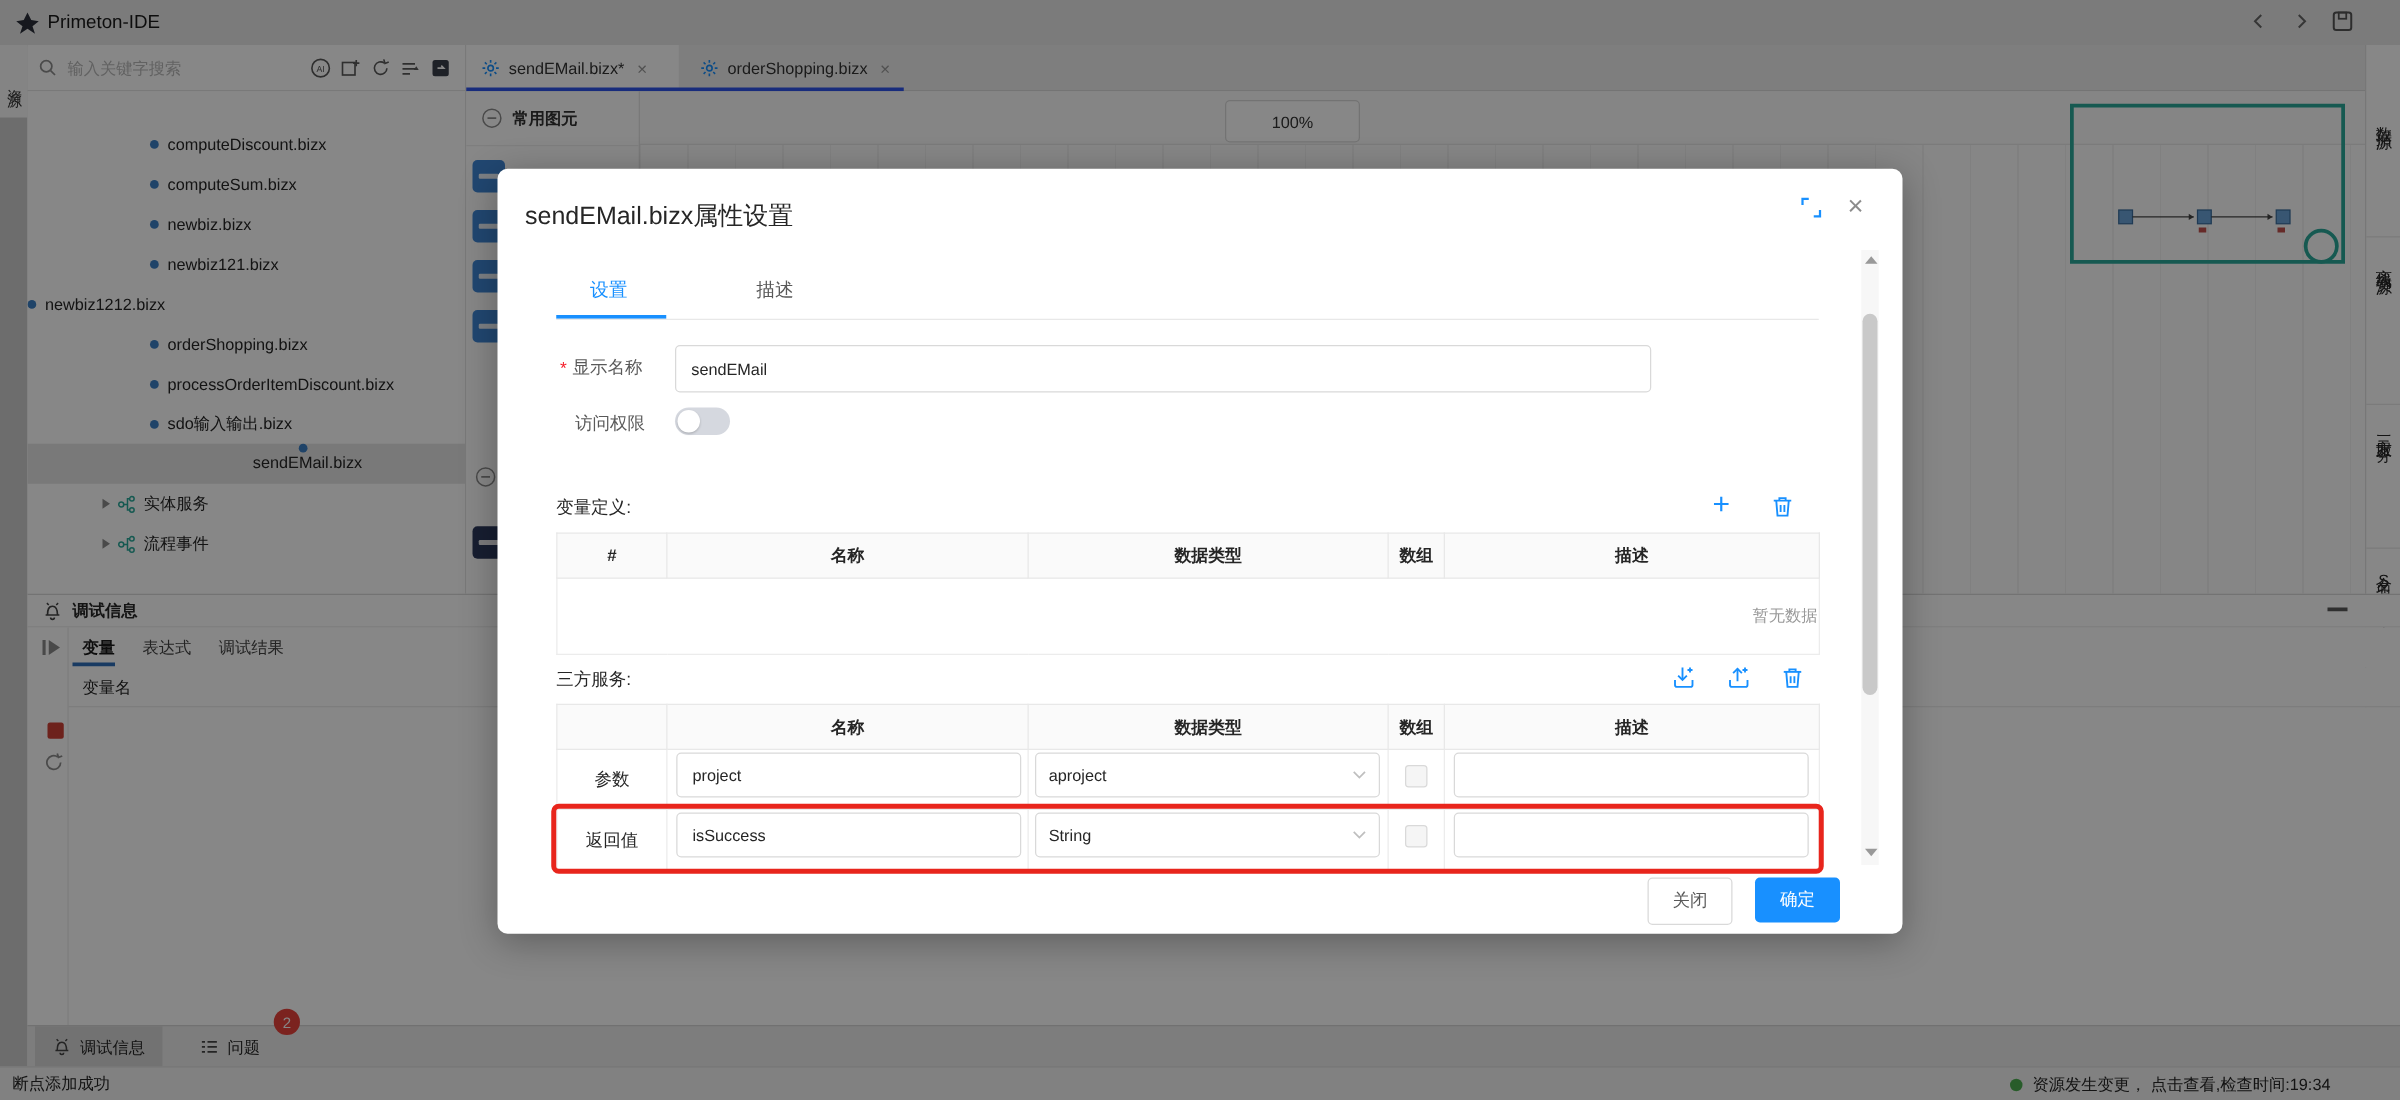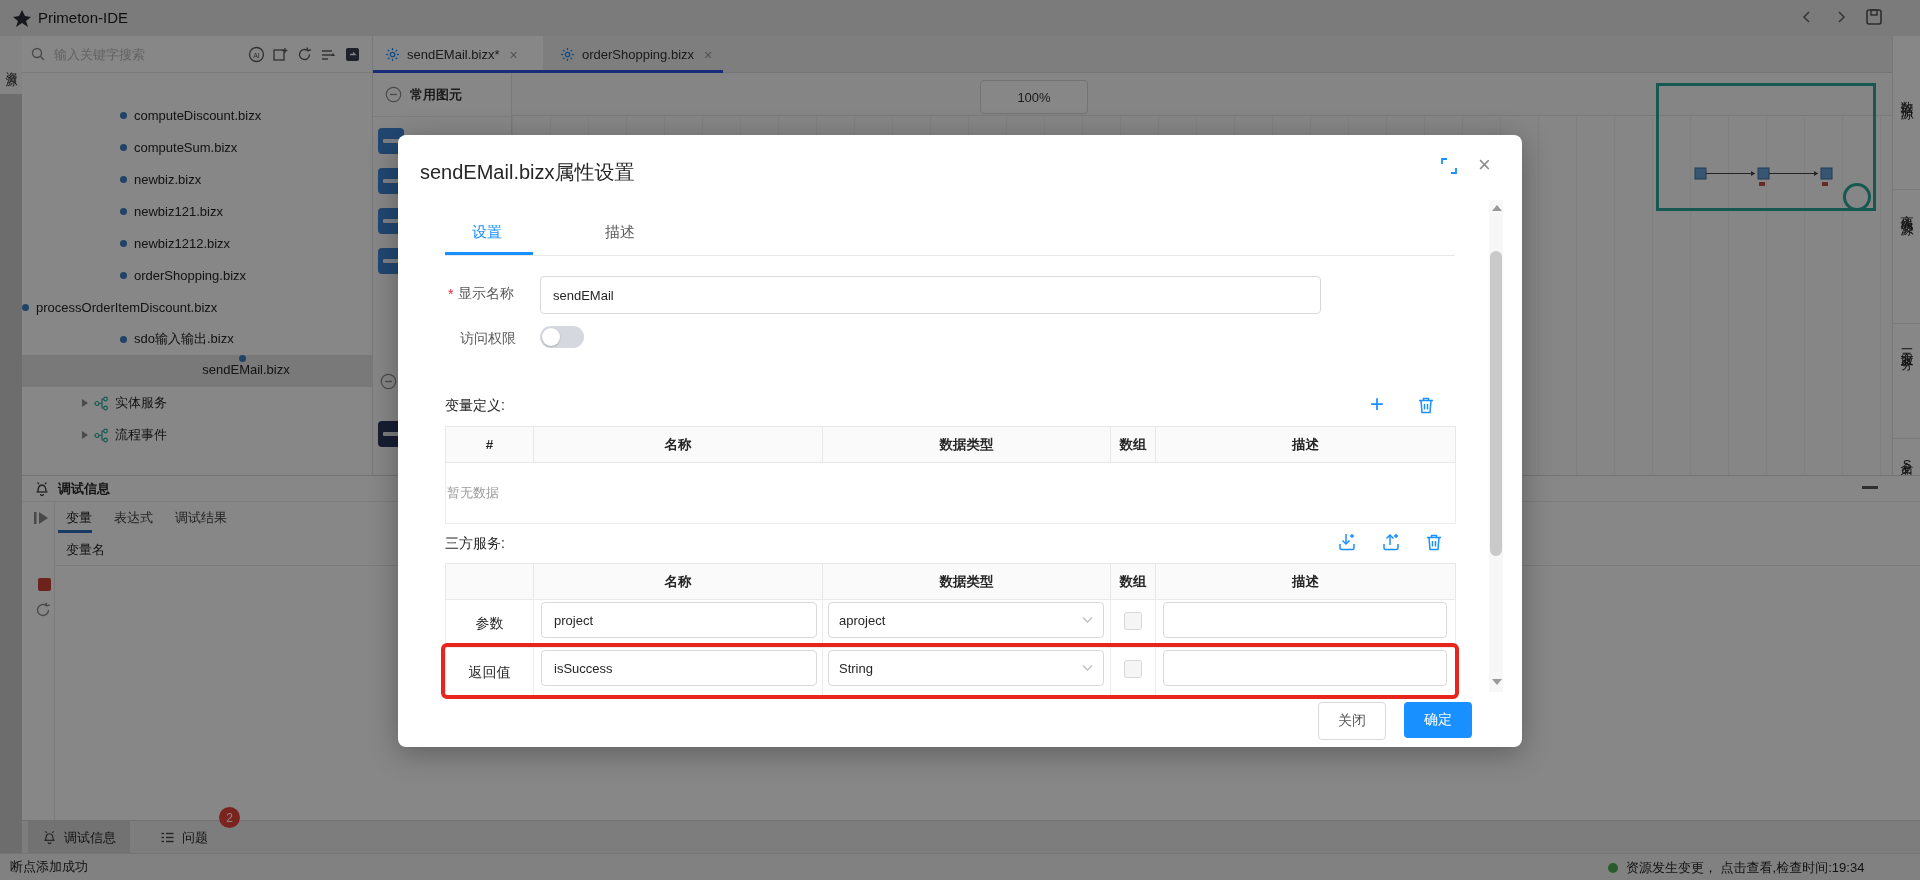--- a/index.html
+++ b/index.html
@@ -69,21 +69,21 @@
   #mtabline{left:47px;top:120px;width:1010px;height:1px;background:#e8e8e8;}
   #mtabund{left:47px;top:117px;width:88px;height:3px;background:#1890ff;}
   .flabel{font-size:14px;color:#595959;}
   .minput{position:absolute;border:1px solid #d9d9d9;border-radius:4px;font-size:13px;color:#262626;padding:0 12px;box-sizing:border-box;outline:none;background:#fff;font-family:"Liberation Sans",sans-serif;}
   #toggle{left:142px;top:191px;width:44px;height:22px;border-radius:11px;background:#d5d8df;}
   #toggle .knob{position:absolute;left:2px;top:2px;width:18px;height:18px;border-radius:50%;background:#fff;box-shadow:0 1px 2px rgba(0,0,0,.2);}
   .seclabel{font-size:14px;color:#262626;}
   table.mtbl{border-collapse:collapse;table-layout:fixed;width:1010px;}
   table.mtbl th{background:#fafafa;border:1px solid #e8e8e8;font-size:13.5px;color:#262626;font-weight:bold;height:33px;}
   table.mtbl td{border:1px solid #ececec;}
-  .emptycell{height:58px;text-align:left;color:#999;font-size:13px;border:1px solid #e8e8e8;}
+  .emptycell{height:58px;text-align:right;color:#999;font-size:13px;border:1px solid #e8e8e8;}
   .kind{font-size:14px;color:#262626;text-align:center;}
   .msel{position:absolute;border:1px solid #d9d9d9;border-radius:4px;display:flex;align-items:center;justify-content:space-between;padding:0 10px;font-size:13px;color:#262626;box-sizing:border-box;background:#fff;}
   .cbx{position:absolute;width:16px;height:16px;border:1px solid #d9d9d9;border-radius:3px;background:#f5f5f5;}
   #redrect{left:43px;top:508px;width:1018px;height:56px;border:4px solid #e8251c;border-radius:6px;box-sizing:border-box;pointer-events:none;z-index:5;}
   #sbtrack{left:1091px;top:65px;width:14px;height:492px;background:#f7f7f7;}
   #sbthumb{left:1092px;top:116px;width:12px;height:305px;background:#c9c9c9;border-radius:6px;}
   .sbarrow{position:absolute;left:1094px;width:0;height:0;border-left:5px solid transparent;border-right:5px solid transparent;}
   #btnclose{left:920px;top:567px;width:66px;height:36px;background:#fff;border:1px solid #d9d9d9;border-radius:4px;font-size:14px;color:#595959;display:flex;align-items:center;justify-content:center;}
   #btnok{left:1006px;top:567px;width:68px;height:36px;background:#1890ff;border-radius:4px;font-size:14px;color:#fff;display:flex;align-items:center;justify-content:center;}
   .blue{color:#1890ff;}
@@ -178,29 +178,29 @@
         <span>computeSum.bizx</span>
       </div>
     <div class="trow" style="padding-left:98px">
         <span class="dot"></span>
         <span>newbiz.bizx</span>
       </div>
     <div class="trow" style="padding-left:98px">
         <span class="dot"></span>
         <span>newbiz121.bizx</span>
       </div>
+    <div class="trow" style="">
+        <span class="dot"></span>
+        <span>newbiz1212.bizx</span>
+      </div>
     <div class="trow" style="padding-left:98px">
         <span class="dot"></span>
-        <span>newbiz1212.bizx</span>
+        <span>orderShopping.bizx</span>
       </div>
     <div class="trow" style="padding-left:98px">
-        <span class="dot"></span>
-        <span>orderShopping.bizx</span>
-      </div>
-    <div class="trow" style="">
         <span class="dot"></span>
         <span>processOrderItemDiscount.bizx</span>
       </div>
     <div class="trow" style="padding-left:98px">
         <span class="dot"></span>
         <span>sdo输入输出.bizx</span>
       </div>
     <div class="trow sel" style="padding-left:98px">
         <span class="dot"></span>
         <span>sendEMail.bizx</span>
@@ -407,21 +407,21 @@
     </span>
   <div class="abs" id="stopsq"></div>
   <span class="abs" style="left:34px;top:601px">
       <svg width="18" height="18" viewBox="0 0 18 18">
         <path d="M14.5 9 a5.5 5.5 0 1 1 -2.2 -4.4" fill="none" stroke="#8c8c8c" stroke-width="1.4"></path>
         <polyline points="11.8,1.8 12.8,4.9 15.8,3.8" fill="none" stroke="#8c8c8c" stroke-width="1.4"></polyline>
       </svg>
     </span>
 
   <div class="abs r" id="docktabs">
-    <span class="dtab" style="margin-left:11px;color:#1a1a1a;font-weight:normal">变量</span>
+    <span class="dtab" style="margin-left:11px;color:#1a1a1a;font-weight:bold">变量</span>
     <span class="dtab">表达式</span>
     <span class="dtab">调试结果</span>
   </div>
   <div class="abs" id="dunder"></div>
   <div class="abs" id="varnamerow">
     <span class="txt" style="margin-left:11px">变量名</span>
   </div>
   <div class="abs" id="dockbody"></div>
 
   <div class="abs" id="bottabs">

